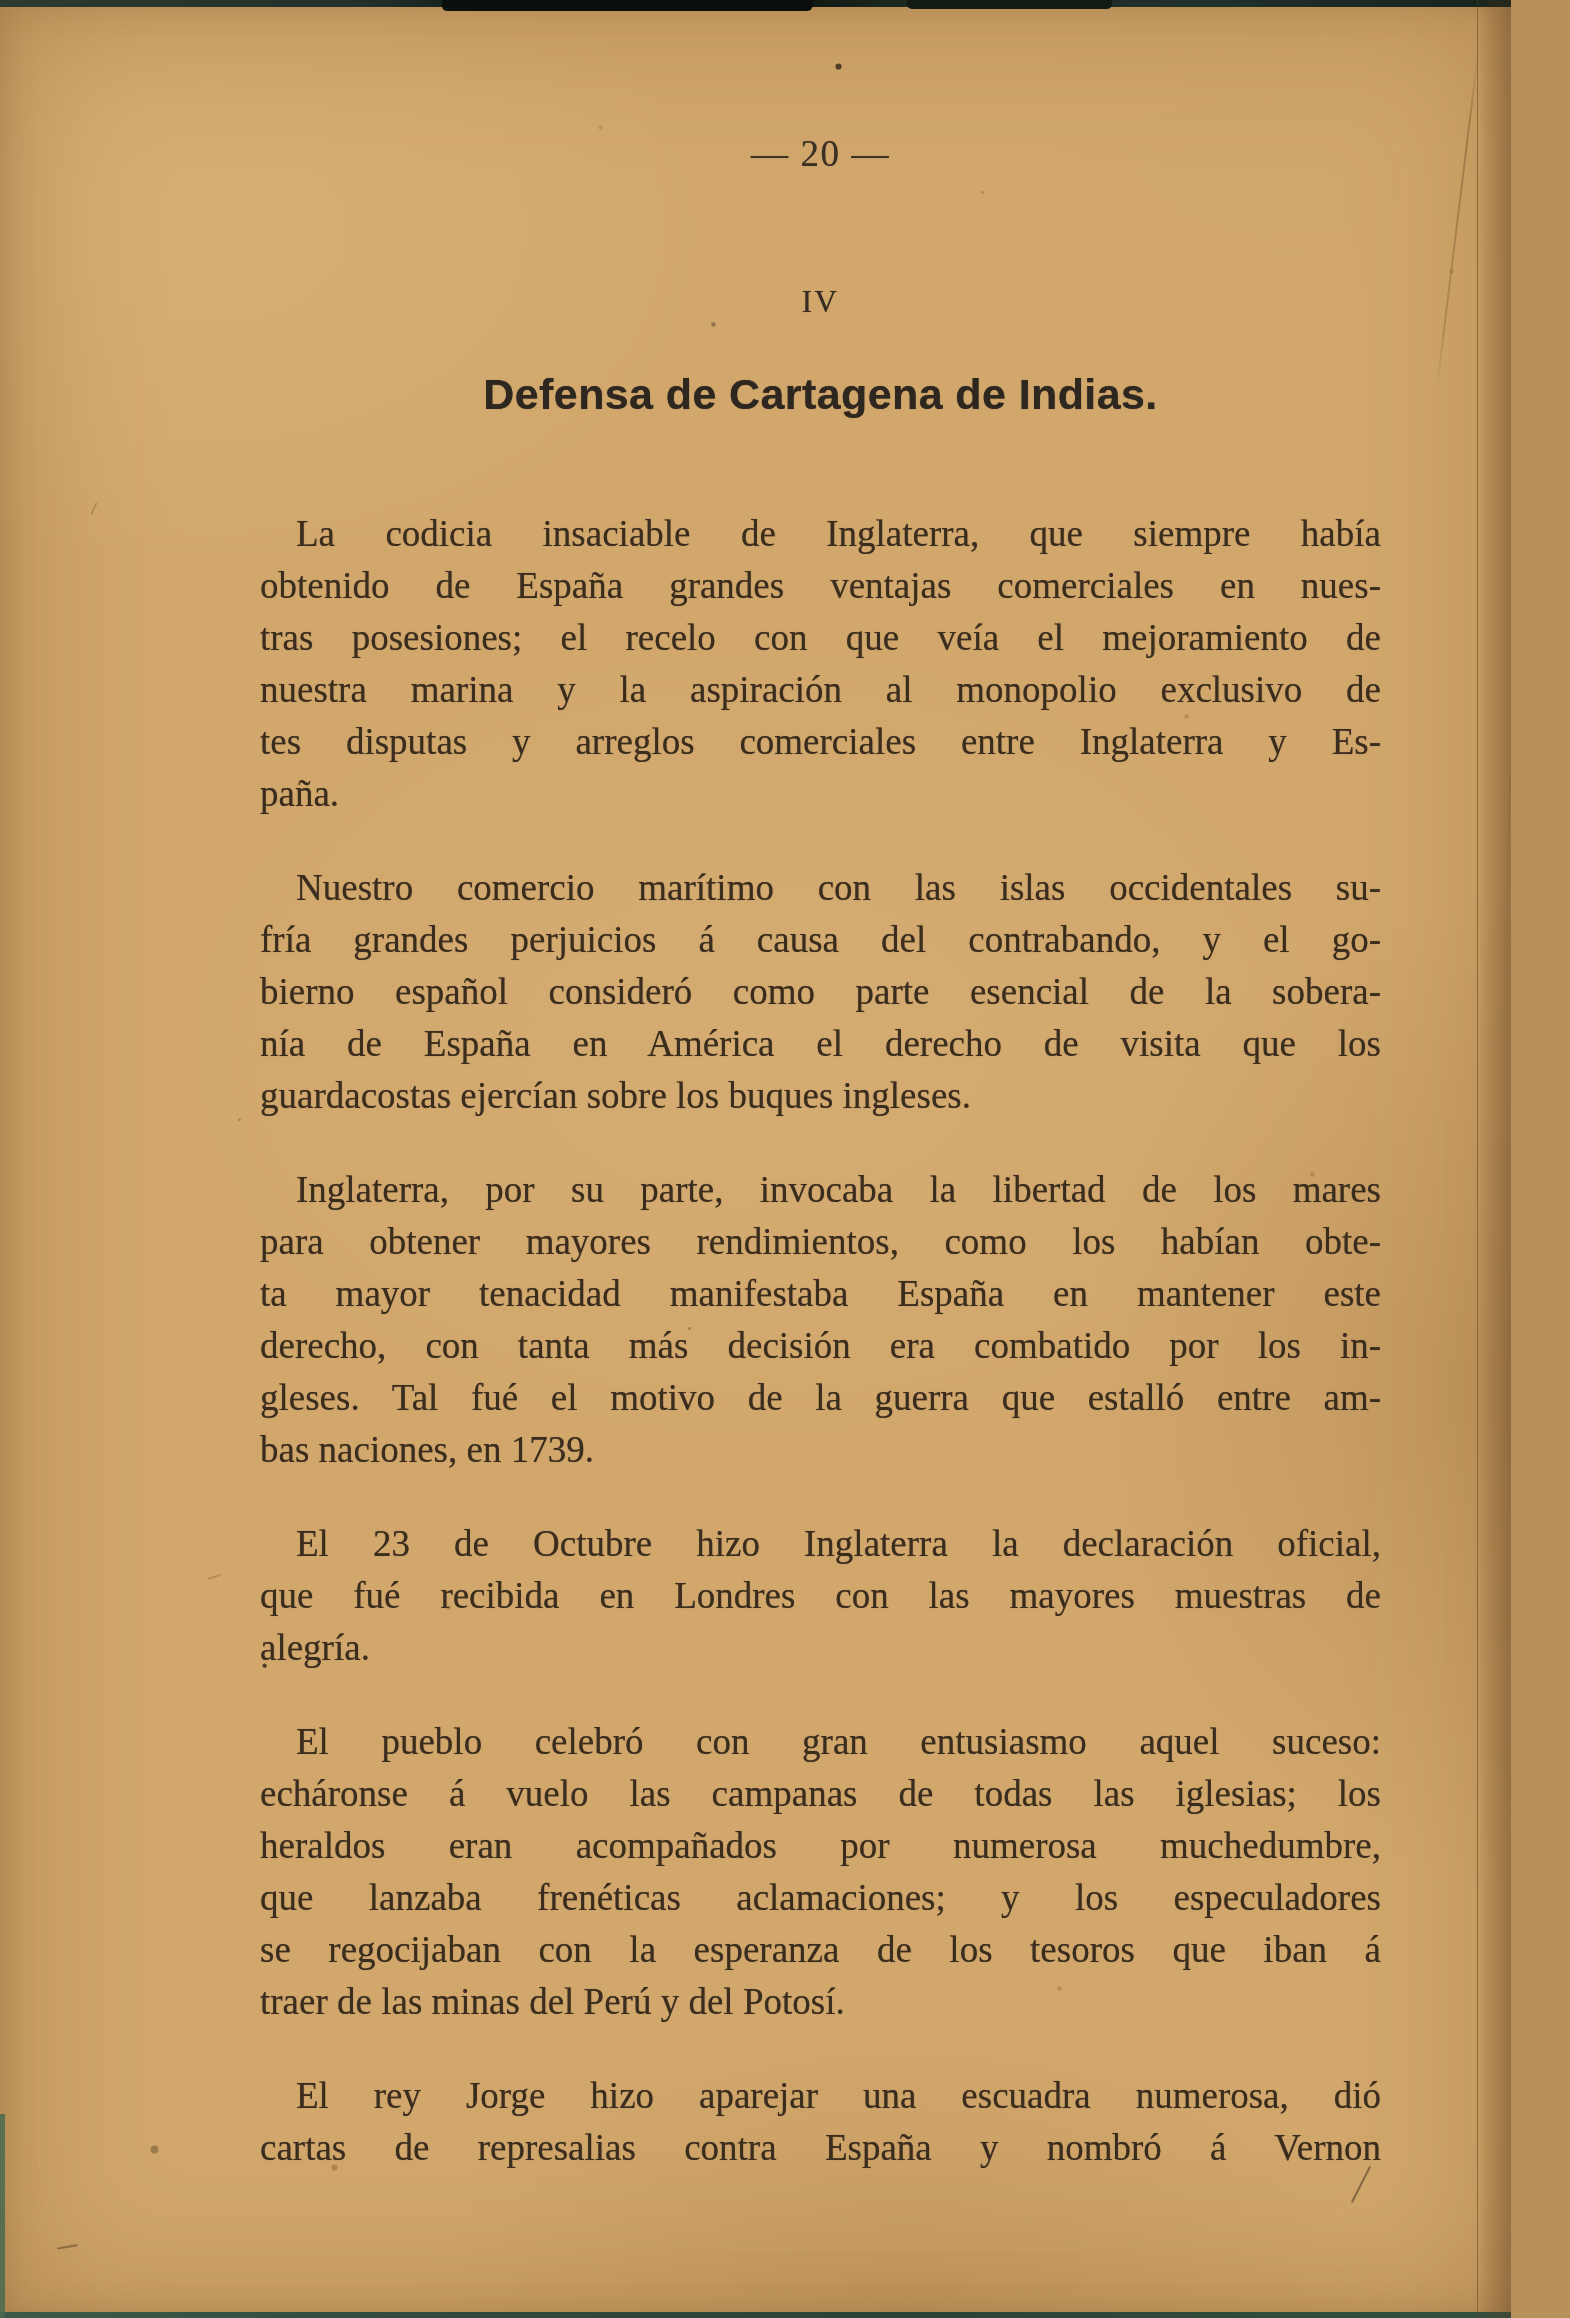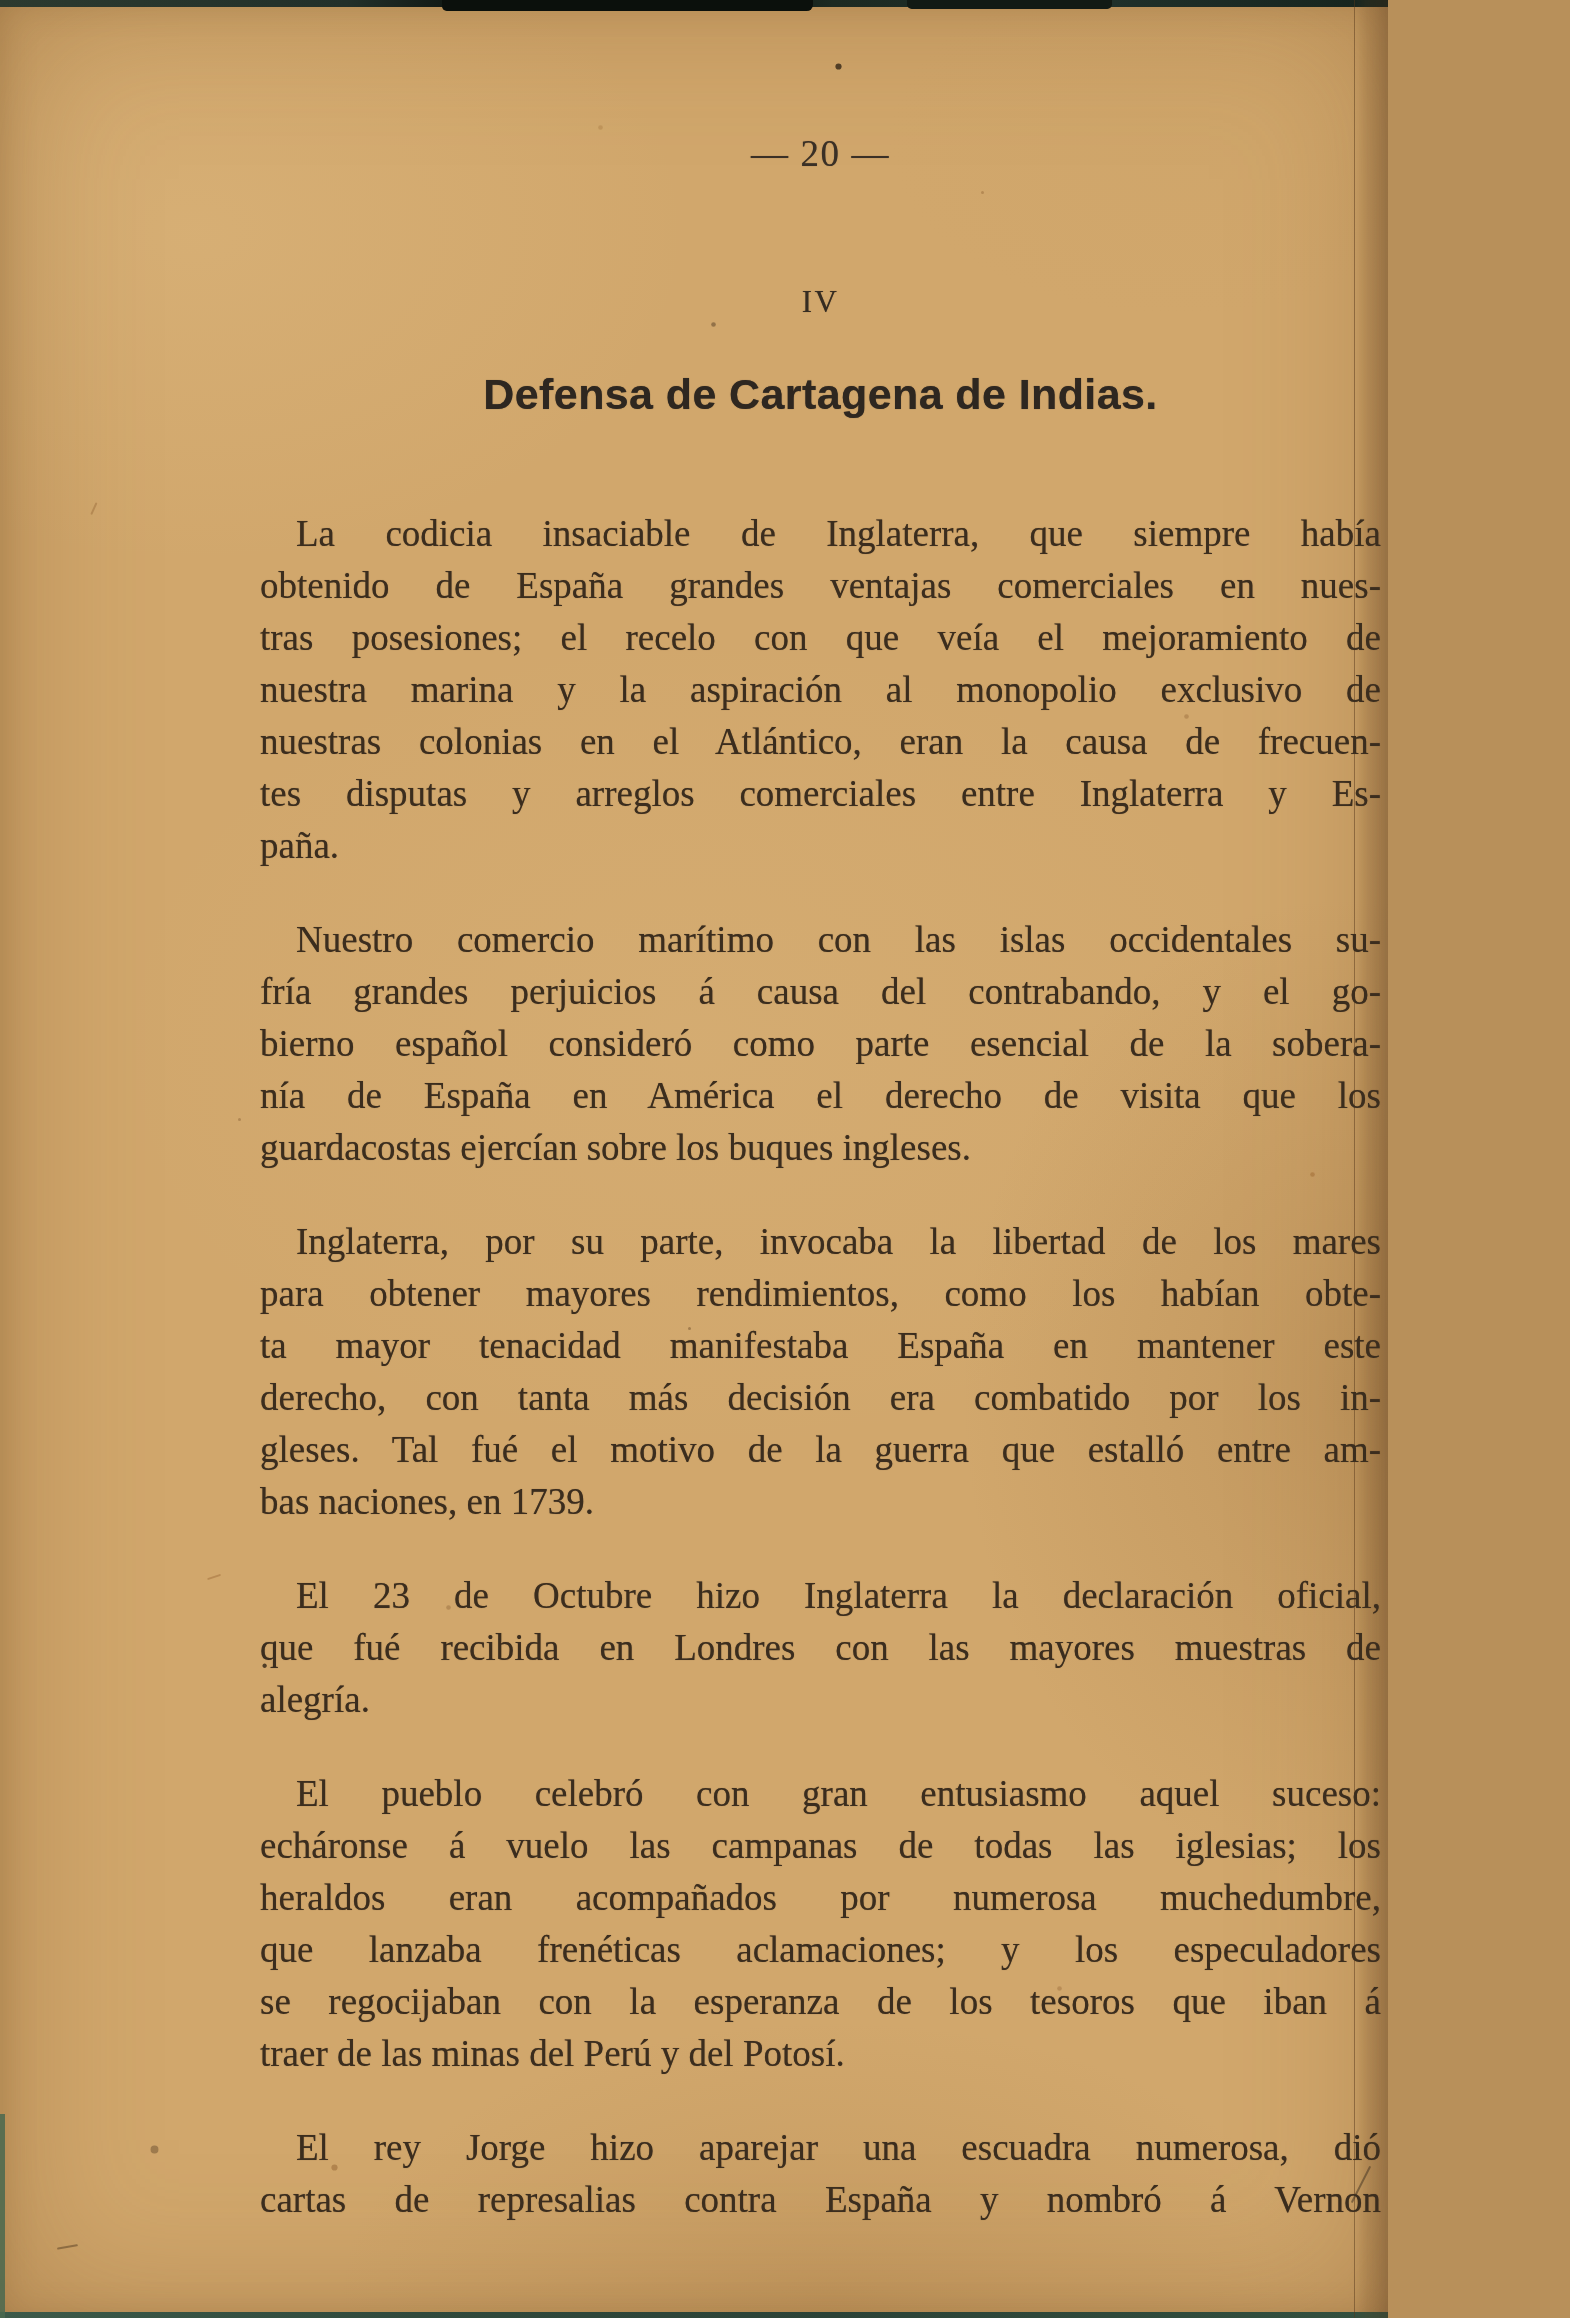--- a/index.html
+++ b/index.html
@@ -1,18 +1,18 @@
 <!DOCTYPE html>
 <html style="font-size:12.6px"><head>
 <meta charset="utf-8">
 <style>
   html,body{margin:0;padding:0;background:#b8905a;}
   .page{
     position:relative;
-    width:1388px;height:2319px;
+    width:1511px;height:2319px;
     overflow:hidden;
     background:
       radial-gradient(ellipse 710px 473px at 14% 10%, rgba(236,205,150,.20), rgba(236,205,150,0) 70%),
       radial-gradient(ellipse 789px 552px at 50% 45%, rgba(240,212,160,.10), rgba(240,212,160,0) 75%),
       radial-gradient(ellipse 552px 710px at 97% 60%, rgba(140,98,48,.22), rgba(140,98,48,0) 70%),
       radial-gradient(ellipse 710px 394px at 60% 99%, rgba(150,105,52,.18), rgba(150,105,52,0) 70%),
       radial-gradient(ellipse 394px 237px at 85% 6%, rgba(200,160,100,.18), rgba(200,160,100,0) 75%),
       #d1a76c;
     box-shadow:
       inset 0 0 150px rgba(120,80,35,.38),
@@ -111,21 +111,20 @@
 
   <span class="stray-dot">.</span>
 
   <div class="body-text">
 
     <p>
       <span class="line first">La codicia insaciable de Inglaterra, que siempre había</span>
       <span class="line">obtenido de España grandes ventajas comerciales en nues-</span>
       <span class="line">tras posesiones; el recelo con que veía el mejoramiento de</span>
       <span class="line">nuestra marina y la aspiración al monopolio exclusivo de</span>
-      <span class="line">nuestras colonias en el Atlántico, eran la causa de frecuen-</span>
       <span class="line">tes disputas y arreglos comerciales entre Inglaterra y Es-</span>
       <span class="line last">paña.</span>
     </p>
 
     <p>
       <span class="line first">Nuestro comercio marítimo con las islas occidentales su-</span>
       <span class="line">fría grandes perjuicios á causa del contrabando, y el go-</span>
       <span class="line">bierno español consideró como parte esencial de la sobera-</span>
       <span class="line">nía de España en América el derecho de visita que los</span>
       <span class="line last">guardacostas ejercían sobre los buques ingleses.</span>

